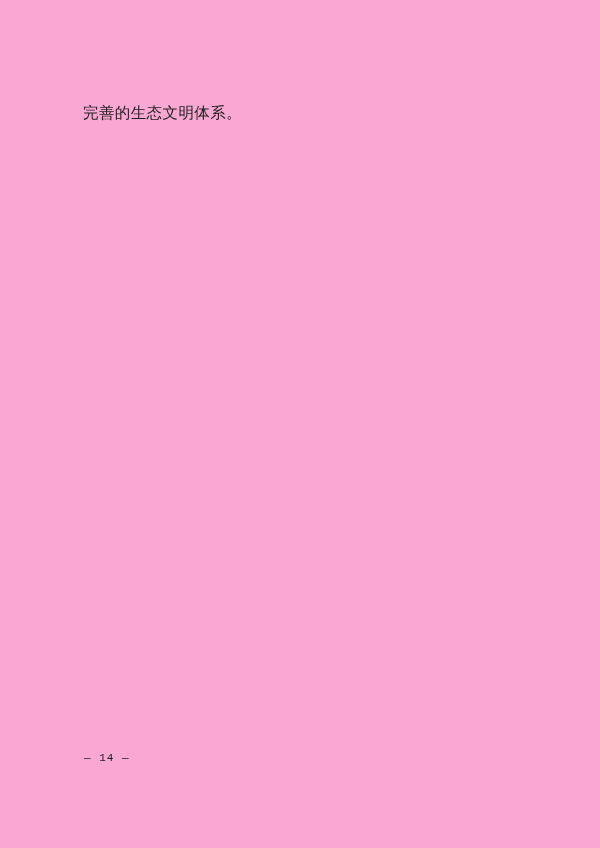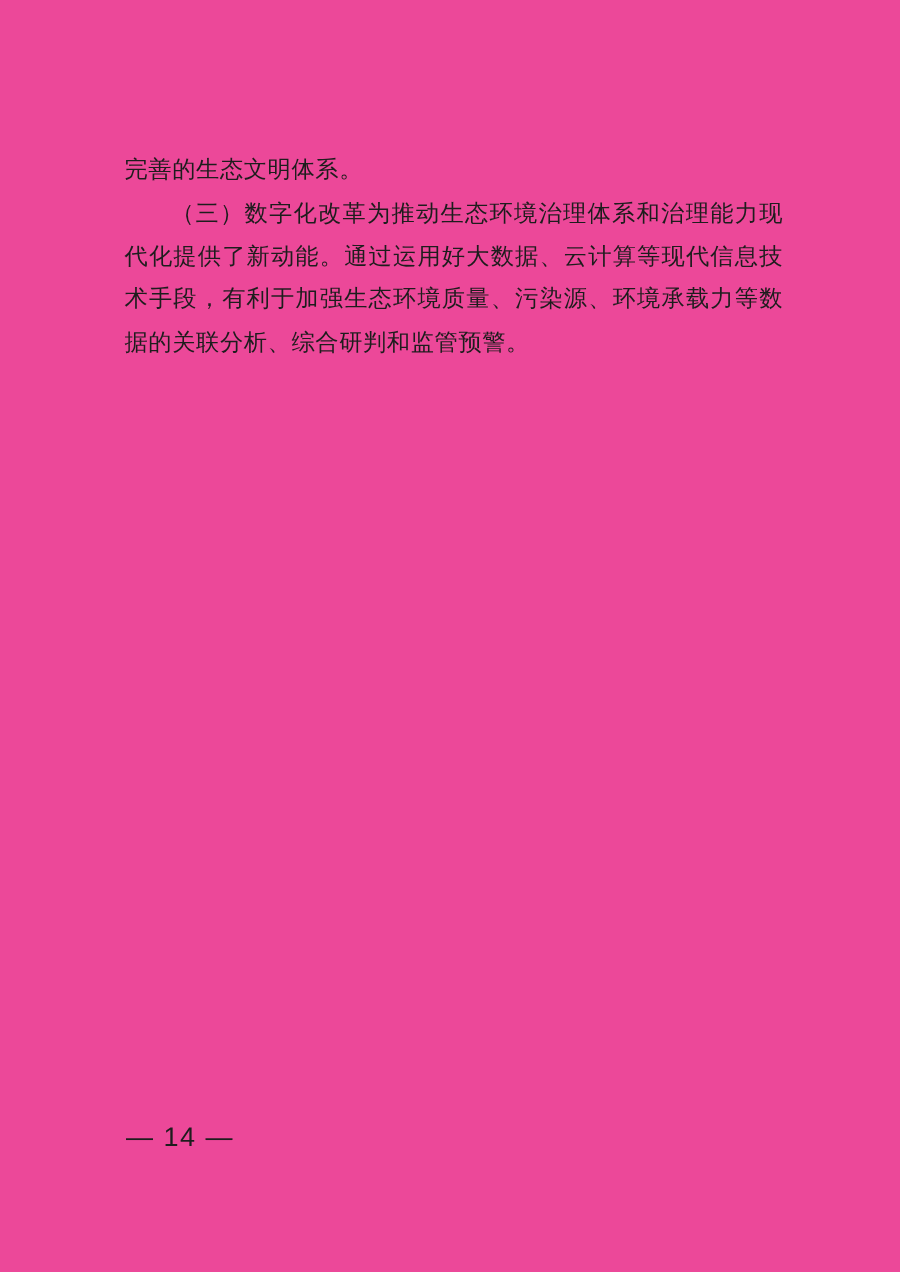--- a/index.html
+++ b/index.html
@@ -4,50 +4,49 @@
 <style>
   html, body {
     margin: 0;
     padding: 0;
     background: #ffffff;
   }
   .page {
     position: relative;
     width: 600px;
     height: 848px;
-    background: #ec4899;
+    background: #f9a8d4;
     box-sizing: border-box;
     padding: 100px 78px 0 83px;
     overflow: hidden;
-    font-family: Liberation Sans, sans-serif;
+    font-family: Liberation Mono, monospace;
     color: #1d1d1d;
   }
   .content p {
     margin: 0;
     font-size: 15.5px;
     line-height: 28.8px;
     text-align: justify;
     text-indent: 2em;
     letter-spacing: 0.4px;
   }
   .content p.continuation {
     text-indent: 0;
   }
   .page-number {
     position: absolute;
     left: 84px;
     top: 748px;
-    font-size: 18px;
+    font-size: 11px;
     line-height: 20px;
     color: #1d1d1d;
     letter-spacing: 1px;
   }
 </style>
 </head>
 <body>
 
 <div class="page">
   <div class="content">
     <p class="continuation">完善的生态文明体系。</p>
-    <p>（三）数字化改革为推动生态环境治理体系和治理能力现代化提供了新动能。通过运用好大数据、云计算等现代信息技术手段，有利于加强生态环境质量、污染源、环境承载力等数据的关联分析、综合研判和监管预警。</p>
   </div>
   <div class="page-number">— 14 —</div>
 </div>
 
 </body></html>

